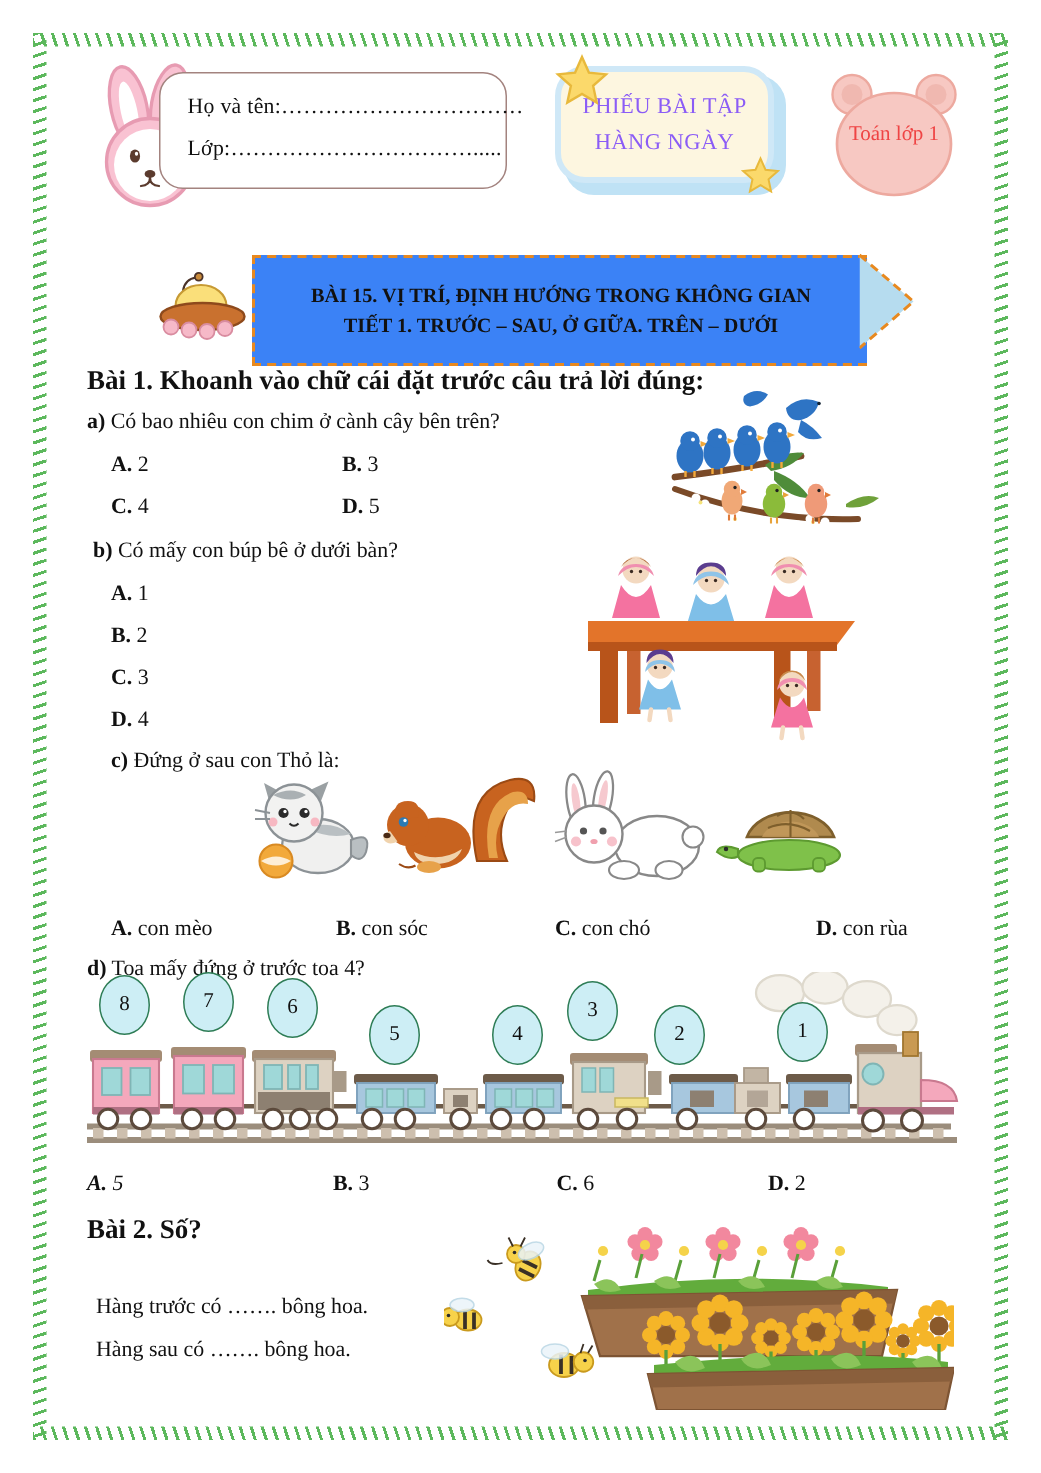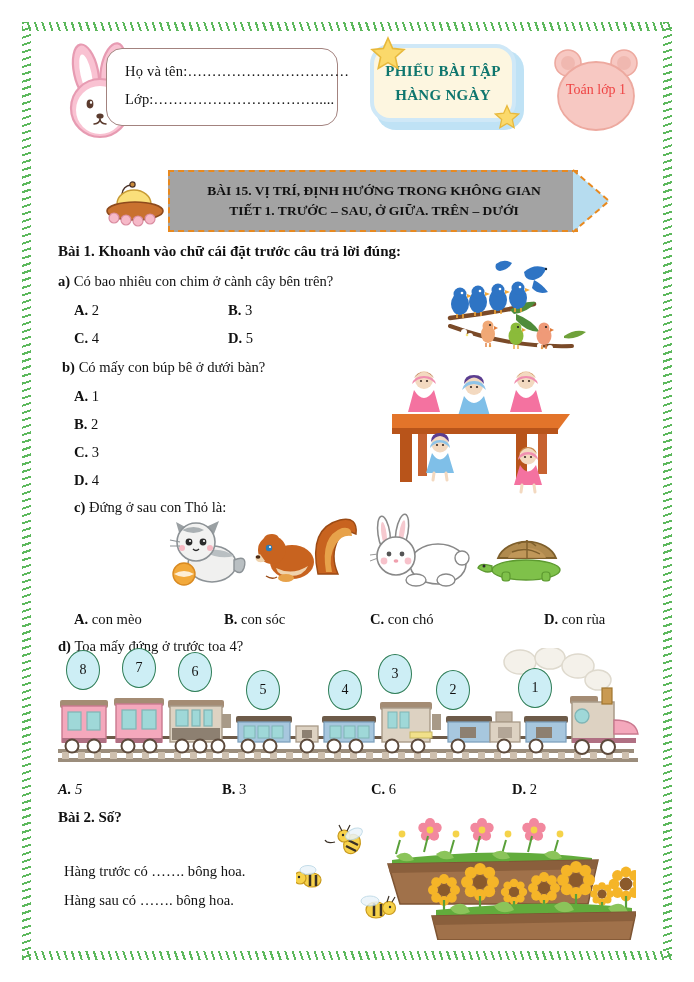--- a/index.html
+++ b/index.html
@@ -66,51 +66,51 @@
     position: absolute; left: 8px; top: 8px; width: 148px; height: 80px;
     background: #bfe2f5; border-radius: 20px;
   }
   .plaque-front {
     position: absolute; left: 2px; top: 2px; width: 146px; height: 78px;
     background: #fdf6e0; border: 4px solid #cfe8f7; border-radius: 20px;
     display: flex; flex-direction: column; align-items: center; justify-content: center;
     gap: 7px;
   }
   .plaque-front span {
-    font-weight: bold; font-size: 15px; letter-spacing: .3px; color: #0f766e;
+    font-weight: normal; font-size: 15px; letter-spacing: .3px; color: #8b5cf6;
   }
   .star { position: absolute; }
 
   
   .bear-badge { position: absolute; left: 508px; top: 12px; width: 100px; height: 88px; }
   .bear-badge .lbl {
     position: absolute; left: 0; top: 0; width: 100px; height: 88px;
     display: flex; align-items: center; justify-content: center;
     font-size: 14px; color: #ef4444; z-index: 3;
   }
 
   
   .lesson-banner {
     position: absolute; left: 168px; top: 170px; width: 446px; height: 62px;
   }
   .banner-body {
-    position: absolute; left: 0; top: 0; width: 410px; height: 62px;
-    background: #a3a3a3; border: 2px dashed #e8891f; border-right: none;
+    position: absolute; left: 0; top: 0; width: 410px; height: 74px;
+    background: #3b82f6; border: 2px dashed #e8891f; border-right: none;
     display: flex; flex-direction: column; align-items: center; justify-content: center;
     gap: 4px;
   }
   .banner-body span { font-weight: bold; font-size: 13.5px; color: #111; white-space: nowrap; }
   .banner-arrow { position: absolute; left: 405px; top: -1px; }
 
   .pudding { position: absolute; left: 104px; top: 180px; width: 62px; height: 48px; }
 
   
   .txt { position: absolute; white-space: nowrap; font-size: 14.6px; line-height: 1; }
   .b { font-weight: bold; }
-  .q { font-weight: bold; font-size: 15px; }
+  .q { font-weight: bold; font-size: 18px; }
 
   .opt-label { font-weight: bold; }
 
   
   .ill { position: absolute; }
 
   
   .birds { left: 424px; top: 258px; width: 240px; height: 120px; }
   
   .dolls { left: 392px; top: 370px; width: 250px; height: 135px; }

